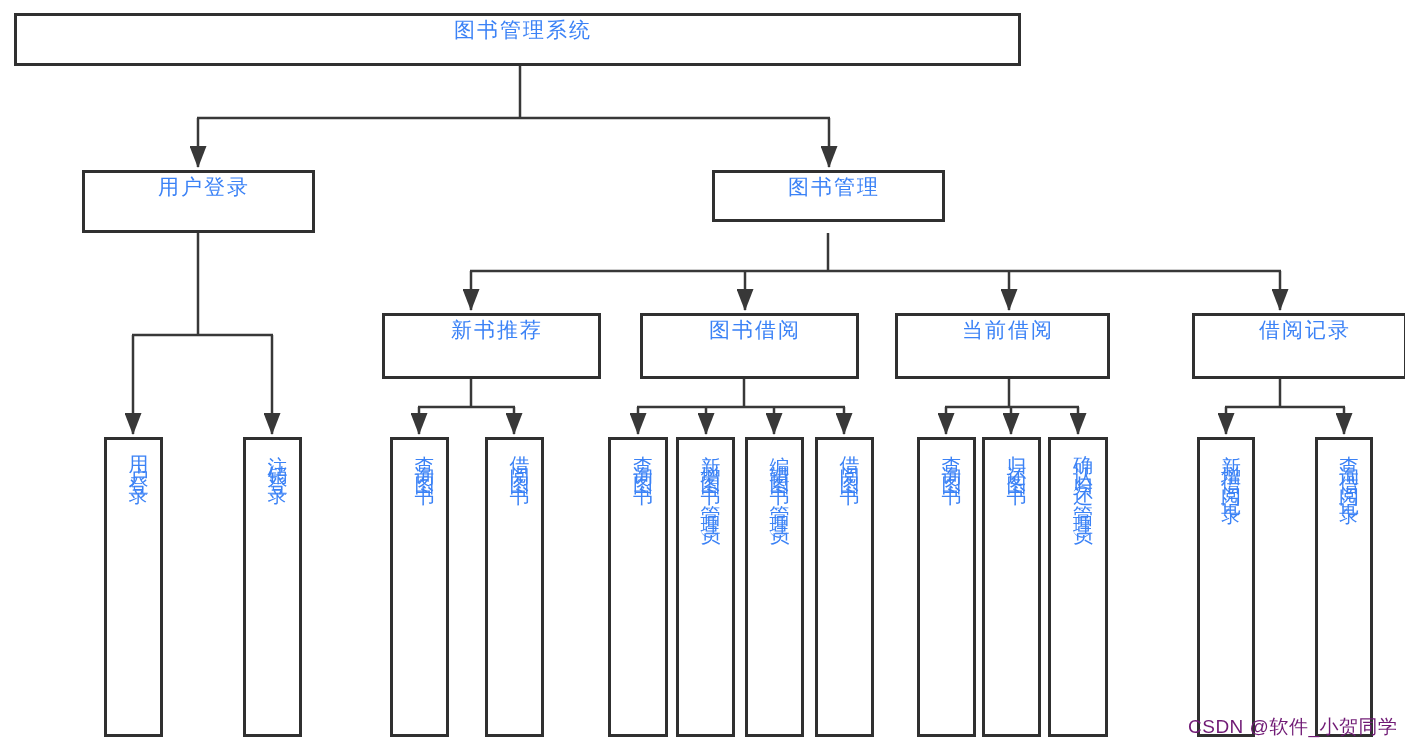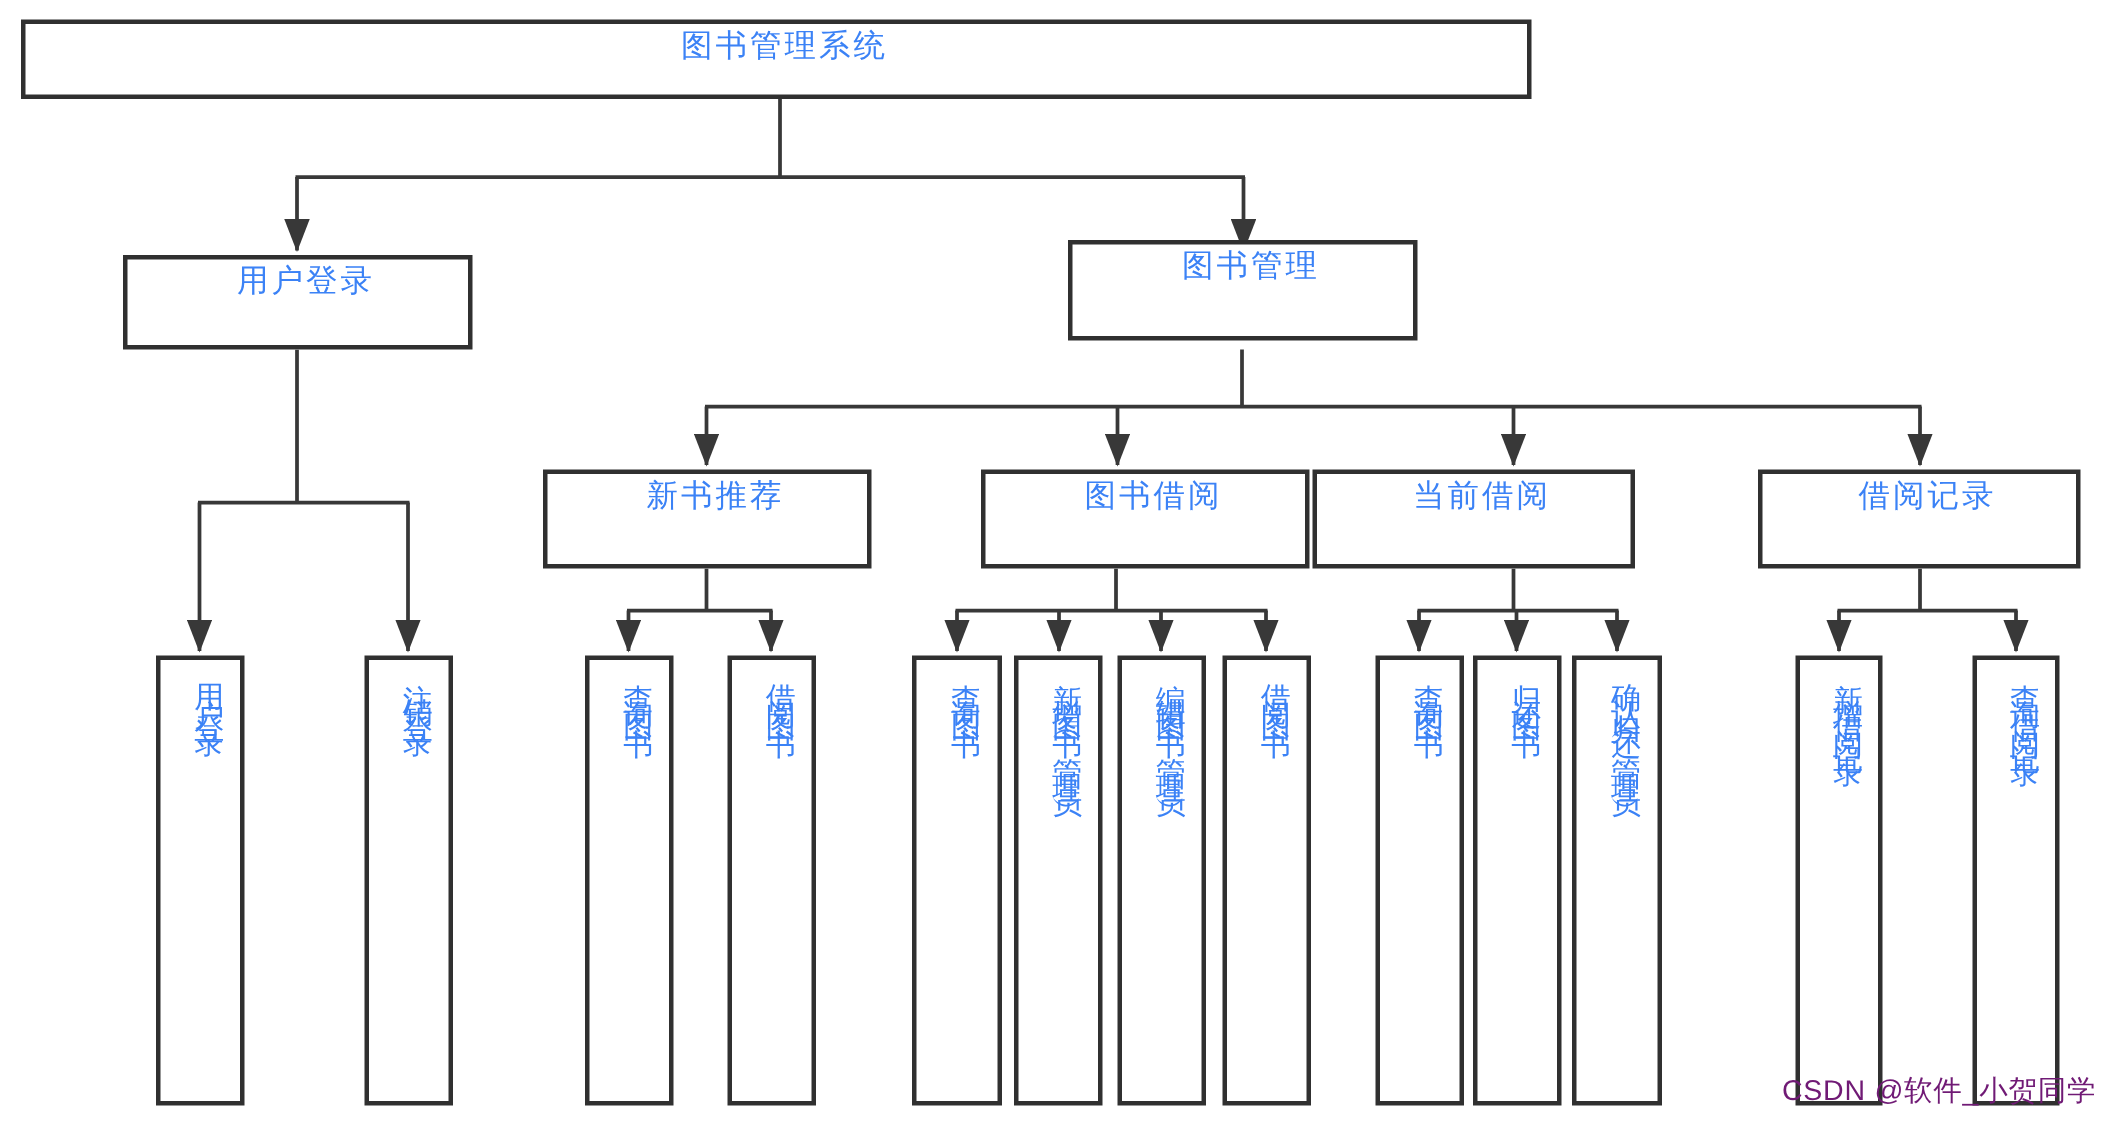--- a/index.html
+++ b/index.html
@@ -13,24 +13,24 @@
     border:3px solid #303030; color:#3b82f6; z-index:2;
     display:flex; align-items:flex-start; justify-content:center;padding-left:11px;
   }
   .hbox { font-size:21px; letter-spacing:2px; white-space:nowrap; }
   .vbox span {
     writing-mode:vertical-rl; text-orientation:mixed;
     font-size:20px; letter-spacing:10px; line-height:1.1;
   }
   .root  { left:14px;  top:13px;  width:1007px; height:53px; }
   .l2a   { left:82px;  top:170px; width:233px;  height:63px; }
-  .l2b   { left:712px; top:160px; width:233px;  height:67px; }
-  .l3    { top:313px; height:66px; width:219px; }
+  .l2b   { left:712px; top:170px; width:233px;  height:52px; }
+  .l3    { top:313px; height:66px; width:219px;margin-left:20px; }
   .l3a   { left:362px; }
-  .l3b   { left:654px; }
+  .l3b   { left:620px; }
   .l3c   { left:875px;  width:215px; }
   .l3d   { left:1172px; width:215px; }
   .leaf  { top:437px; height:300px; width:59px; }
   .watermark {
     position:absolute; left:1188px; top:714px; z-index:3;
     font-size:19px; color:#701a75; white-space:nowrap; letter-spacing:0.5px;
   }
 </style>
 </head>
 <body>

